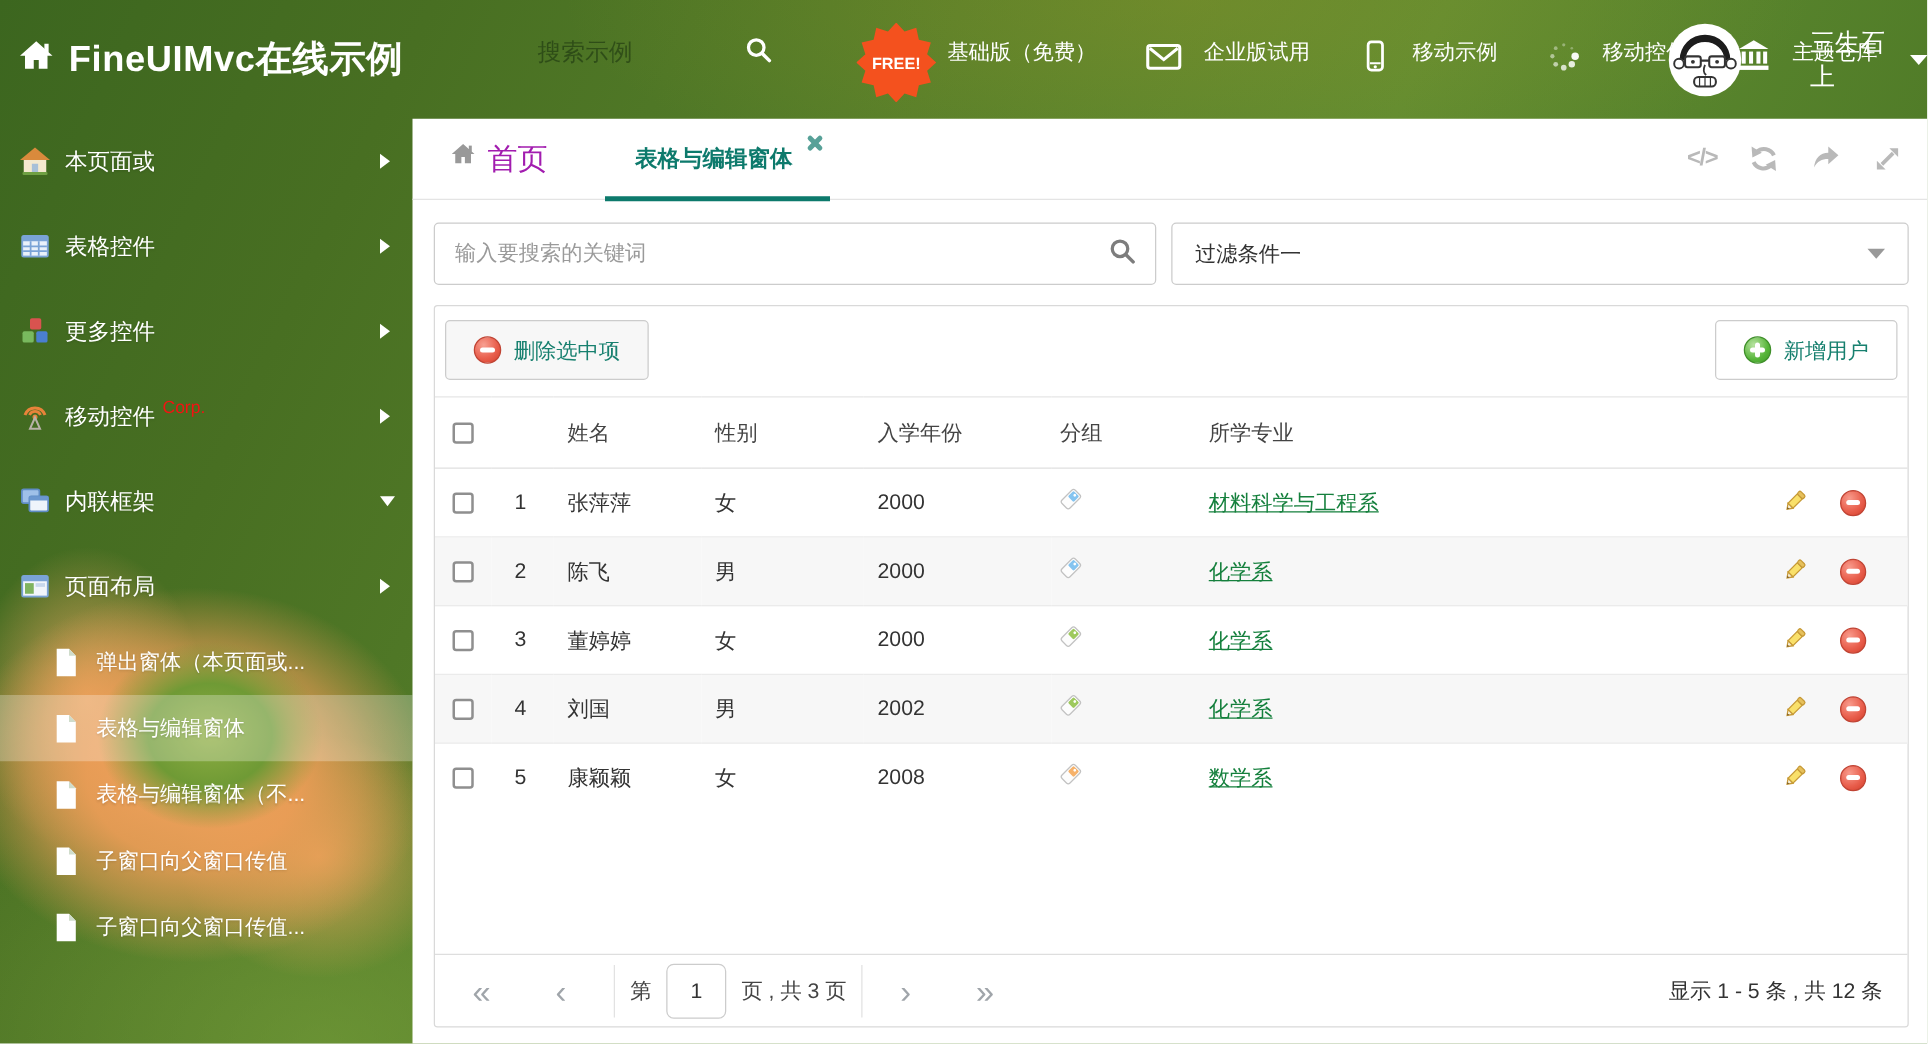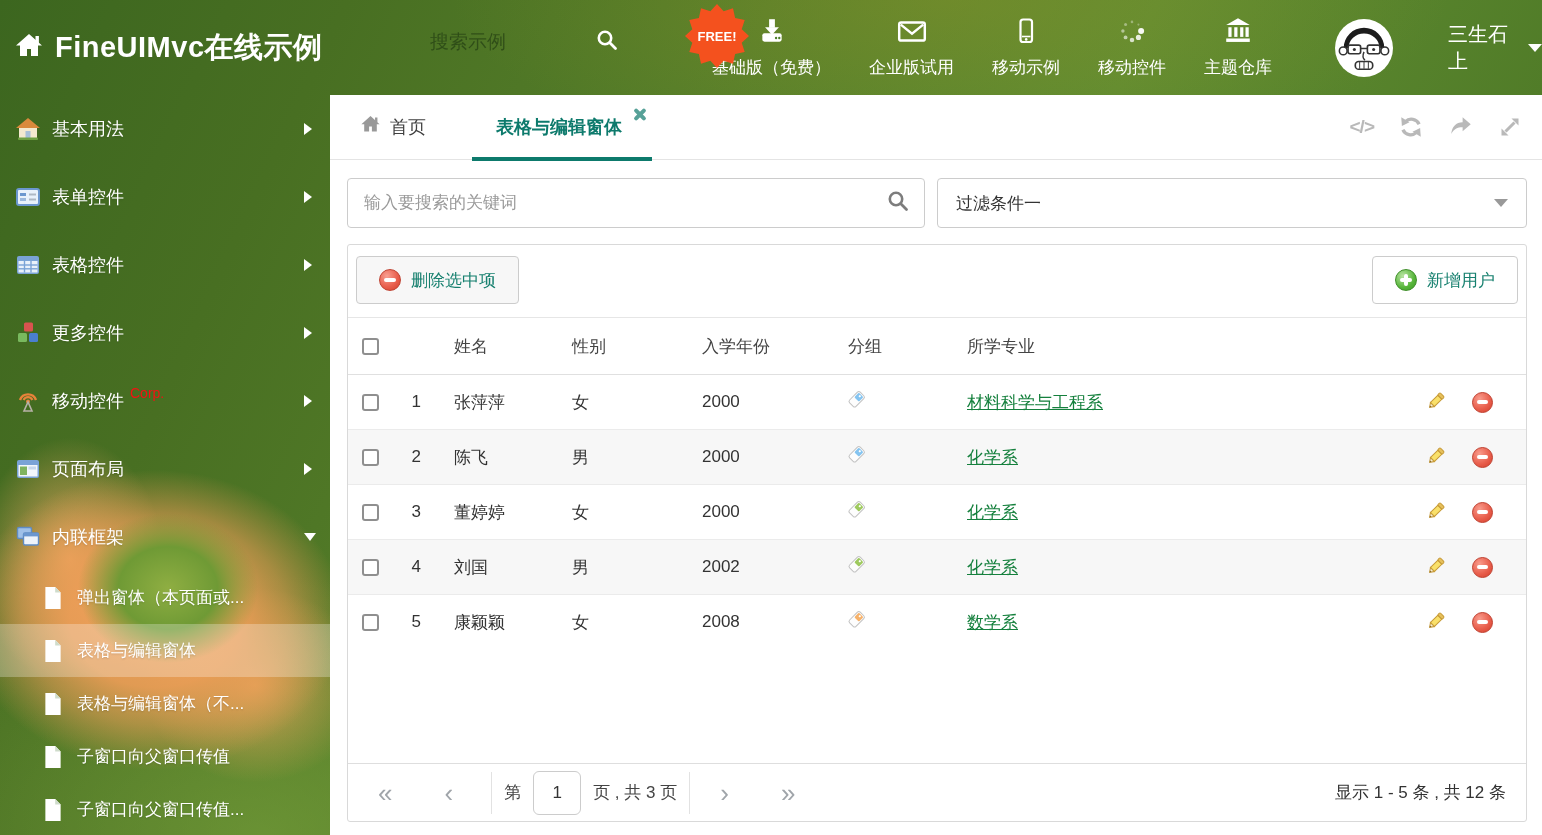--- a/index.html
+++ b/index.html
@@ -21,21 +21,21 @@
   }
 
   
   .header { position:absolute; left:0; top:0; width:1542px; height:95px; display:flex; align-items:center; color:#fff; }
   .logo-area { display:flex; align-items:center; gap:11px; padding-left:14px; }
   .logo-title { font-size:29px; font-weight:bold; letter-spacing:0.5px; }
   .hdr-search { position:absolute; left:430px; top:28px; width:210px; display:flex; align-items:center; }
   .hdr-search input { background:transparent; border:none; outline:none; font-size:19px; color:rgba(10,30,8,.55); width:165px; }
   .hdr-search input::placeholder { color:rgba(10,30,8,.45); }
   .hdr-nav { position:absolute; left:712px; top:0; height:95px; display:flex; align-items:center; gap:38px; }
-  .hdr-item { display:flex; flex-direction:column; align-items:center; gap:6px; cursor:pointer; position:relative; }
+  .hdr-item { display:flex; flex-direction:row; gap:16px; cursor:pointer; position:relative; }
   .hdr-item .lbl { font-size:17px; white-space:nowrap; }
   .free-badge { position:absolute; left:-27px; top:-12px; width:64px; height:64px; background:#f4511e;
     clip-path:polygon(100% 50%,88.6% 60.4%,93.3% 75%,78.3% 78.3%,75% 93.3%,60.4% 88.6%,50% 100%,39.6% 88.6%,25% 93.3%,21.7% 78.3%,6.7% 75%,11.4% 60.4%,0% 50%,11.4% 39.6%,6.7% 25%,21.7% 21.7%,25% 6.7%,39.6% 11.4%,50% 0%,60.4% 11.4%,75% 6.7%,78.3% 21.7%,93.3% 25%,88.6% 39.6%);
     display:flex; align-items:center; justify-content:center; font-size:13px; font-weight:bold; color:#fff; z-index:3; }
   .user-area { position:absolute; left:1335px; top:0; height:95px; display:flex; align-items:center; gap:14px; }
   .avatar { width:58px; height:58px; border-radius:50%; overflow:hidden; background:#fff; flex:0 0 auto; }
   .user-name { font-size:20px;margin-left:41px; }
   .caret-down-w { width:0; height:0; border-left:7px solid transparent; border-right:7px solid transparent; border-top:8px solid #fff; }
 
   
@@ -48,21 +48,21 @@
   .tri-down  { position:absolute; right:14px; width:0; height:0; border-top:8px solid #fff; border-left:6px solid transparent; border-right:6px solid transparent; }
   .side-sub { }
   .sub-item { height:53px; display:flex; align-items:center; padding-left:42px; cursor:pointer; }
   .sub-item .f-icon { width:22px; height:24px; margin-right:13px; }
   .sub-item .s-label { font-size:17px; text-shadow:0 1px 2px rgba(0,0,0,.15); }
   .sub-item.selected { background:rgba(255,255,255,.27); }
 
   
   .main { position:absolute; left:330px; top:95px; right:0; bottom:0; background:#fff; }
   .tabstrip { height:65px; display:flex; align-items:center; padding-left:30px; border-bottom:1px solid #e4e4e4; }
-  .tab-home { display:flex; align-items:center; gap:9px; color:#404040; font-size:18px; margin-right:46px; cursor:pointer;text-align:right; }
+  .tab-home { display:flex; align-items:center; gap:9px; color:#a21caf; font-size:24px; margin-right:46px; cursor:pointer;text-align:right; }
   .tab-active { position:relative; height:65px; display:flex; align-items:center; padding:0 30px 0 24px; color:#0d7a6c; font-weight:bold; font-size:18px; cursor:pointer; }
   .tab-active::after { content:""; position:absolute; left:0; right:0; bottom:-1px; height:4px; background:#0d7a6c; }
   .close-x { position:absolute; top:13px; right:6px; width:13px; height:13px; cursor:pointer; }
   .close-x::before,.close-x::after { content:""; position:absolute; left:5px; top:-1px; width:4px; height:15px; border-radius:2px; background:#57a198; }
   .close-x::before { transform:rotate(45deg); } .close-x::after { transform:rotate(-45deg); }
   .tab-tools { margin-left:auto; margin-right:20px; display:flex; align-items:center; gap:24px; color:#b9b9b9; }
   .tool-ic { cursor:pointer; display:flex; align-items:center; }
   .code-ic { font-size:19px; font-weight:bold; letter-spacing:-1px; }
 
   .content { padding:18px 15px 0 17px; }
@@ -227,34 +227,21 @@
   <div class="sidebar">
     <div class="side-item">
       <span class="s-icon">
         <svg width="26" height="26" viewBox="0 0 26 26">
             <polygon points="13,2 25,12 1,12" fill="#d98a3c"></polygon>
             <rect x="4" y="12" width="18" height="10" fill="#f4e9cf"></rect>
             <rect x="10.5" y="15" width="5" height="7" fill="#a8c0d8"></rect>
             <rect x="3" y="21.5" width="20" height="2.5" rx="1" fill="#6fa043"></rect>
           </svg>
       </span>
-      <span class="s-label">基本用法</span>
-      <span class="tri-right"></span>
-    </div>
-    <div class="side-item">
-      <span class="s-icon">
-        <svg width="26" height="26" viewBox="0 0 26 26">
-            <rect x="2" y="5" width="22" height="16" rx="2" fill="#e8f1fb" stroke="#6b97cf" stroke-width="2"></rect>
-            <rect x="5" y="9" width="6" height="3" fill="#6b97cf"></rect>
-            <rect x="5" y="14" width="6" height="3" fill="#9db9dd"></rect>
-            <line x1="14" y1="10.5" x2="21" y2="10.5" stroke="#aeb8c4" stroke-width="2"></line>
-            <line x1="14" y1="15.5" x2="21" y2="15.5" stroke="#aeb8c4" stroke-width="2"></line>
-          </svg>
-      </span>
-      <span class="s-label">表单控件</span>
+      <span class="s-label">本页面或</span>
       <span class="tri-right"></span>
     </div>
     <div class="side-item">
       <span class="s-icon">
         <svg width="26" height="26" viewBox="0 0 26 26">
             <rect x="2" y="4" width="22" height="18" rx="2" fill="#7aa3d6"></rect>
             <rect x="3.5" y="9" width="19" height="11.5" fill="#e9f1fa"></rect>
             <line x1="3.5" y1="13" x2="22.5" y2="13" stroke="#7aa3d6" stroke-width="1.4"></line>
             <line x1="3.5" y1="16.8" x2="22.5" y2="16.8" stroke="#7aa3d6" stroke-width="1.4"></line>
             <line x1="9.5" y1="9" x2="9.5" y2="20.5" stroke="#7aa3d6" stroke-width="1.4"></line>
@@ -284,39 +271,39 @@
             <polygon points="13,14 9,23 17,23" fill="none" stroke="#b8b2a8" stroke-width="1.6"></polygon>
           </svg>
       </span>
       <span class="s-label">移动控件</span>
       <span class="corp-badge">Corp.</span>
       <span class="tri-right"></span>
     </div>
     <div class="side-item">
       <span class="s-icon">
         <svg width="26" height="26" viewBox="0 0 26 26">
+            <rect x="2.5" y="3.5" width="14" height="11" rx="1.5" fill="#9fc0e8" stroke="#5f8cc4" stroke-width="1.4"></rect>
+            <rect x="8.5" y="9" width="15" height="12" rx="1.5" fill="#eef4fb" stroke="#5f8cc4" stroke-width="1.4"></rect>
+            <rect x="8.5" y="9" width="15" height="3.4" fill="#6b97cf"></rect>
+          </svg>
+      </span>
+      <span class="s-label">内联框架</span>
+      <span class="tri-down"></span>
+    </div>
+    <div class="side-item">
+      <span class="s-icon">
+        <svg width="26" height="26" viewBox="0 0 26 26">
             <rect x="2" y="4" width="22" height="18" rx="2" fill="#7aa3d6"></rect>
             <rect x="3.5" y="9" width="19" height="11.5" fill="#f2f6fb"></rect>
             <rect x="5" y="10.5" width="7" height="8.5" fill="#7fb35f"></rect>
             <rect x="13.5" y="10.5" width="7.5" height="3" fill="#c8d8ec"></rect>
           </svg>
       </span>
       <span class="s-label">页面布局</span>
       <span class="tri-right"></span>
-    </div>
-    <div class="side-item">
-      <span class="s-icon">
-        <svg width="26" height="26" viewBox="0 0 26 26">
-            <rect x="2.5" y="3.5" width="14" height="11" rx="1.5" fill="#9fc0e8" stroke="#5f8cc4" stroke-width="1.4"></rect>
-            <rect x="8.5" y="9" width="15" height="12" rx="1.5" fill="#eef4fb" stroke="#5f8cc4" stroke-width="1.4"></rect>
-            <rect x="8.5" y="9" width="15" height="3.4" fill="#6b97cf"></rect>
-          </svg>
-      </span>
-      <span class="s-label">内联框架</span>
-      <span class="tri-down"></span>
     </div>
 
     <div class="side-sub">
       <div class="sub-item">
         <span class="f-icon"><svg width="22" height="24" viewBox="0 0 20 22">
               <path d="M3 1 h9 l5 5 v15 h-14 z" fill="#fff"></path>
               <path d="M12 1 l5 5 h-5 z" fill="#cfdccb"></path>
             </svg></span>
         <span class="s-label">弹出窗体（本页面或...</span>
       </div>

